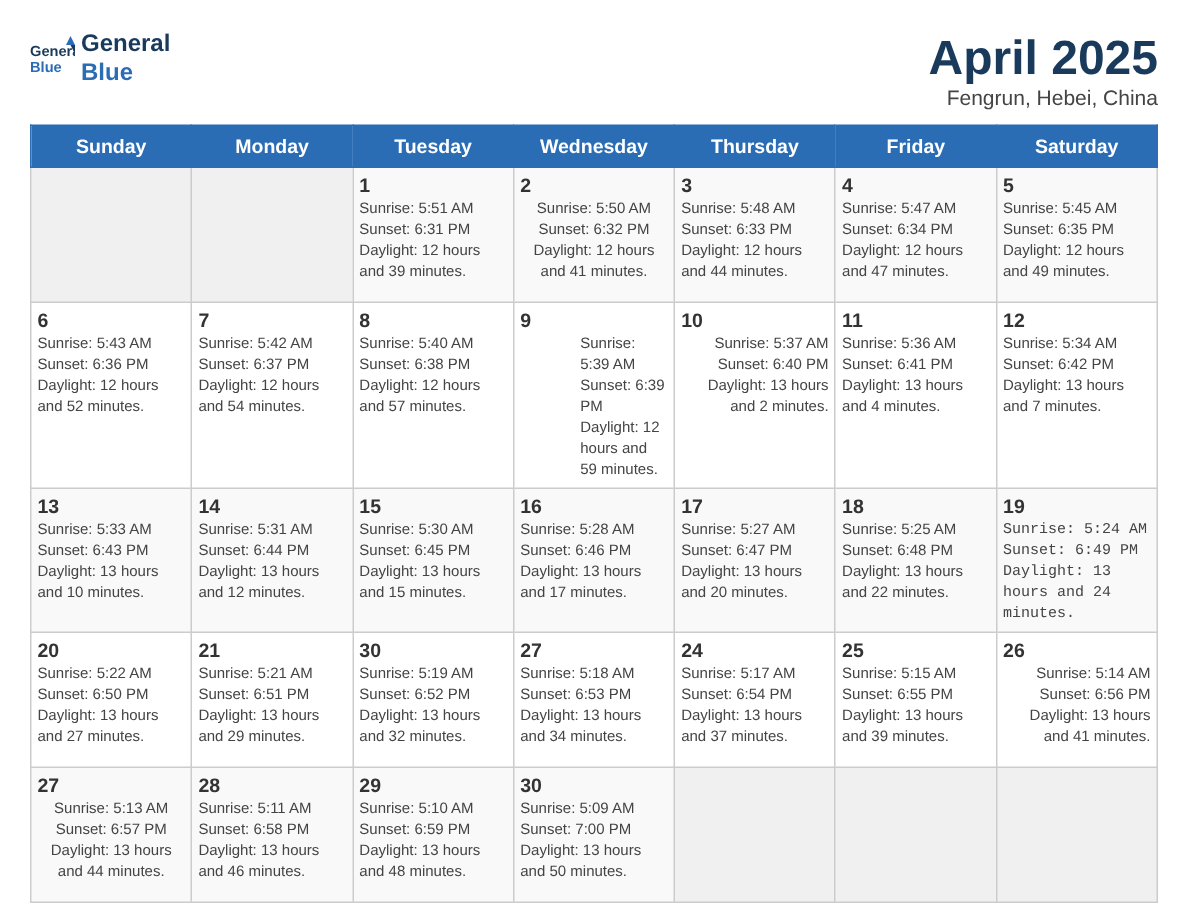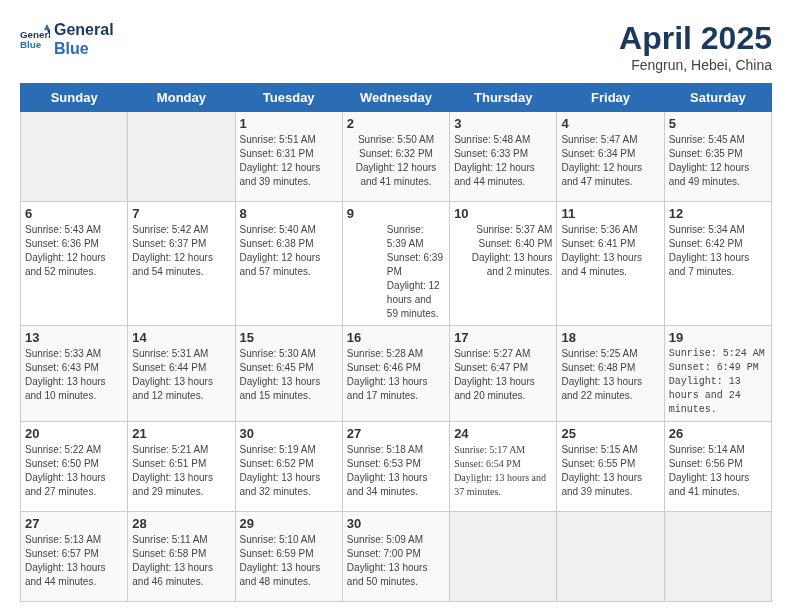--- a/index.html
+++ b/index.html
@@ -257,41 +257,41 @@
 Daylight: 13 hours and 32 minutes.</div>
         </td>
         <td>
           <span class="day-num">27</span>
           <div class="cell-content" style="white-space: pre-line;">Sunrise: 5:18 AM
 Sunset: 6:53 PM
 Daylight: 13 hours and 34 minutes.</div>
         </td>
         <td>
           <span class="day-num">24</span>
-          <div class="cell-content" style="white-space: pre-line; font-family: Liberation Serif, serif;">Sunrise: 5:17 AM
+          <div class="cell-content" style="white-space: pre-line;">Sunrise: 5:17 AM
 Sunset: 6:54 PM
 Daylight: 13 hours and 37 minutes.</div>
         </td>
         <td>
           <span class="day-num">25</span>
           <div class="cell-content" style="white-space: pre-line;">Sunrise: 5:15 AM
 Sunset: 6:55 PM
 Daylight: 13 hours and 39 minutes.</div>
         </td>
         <td>
           <span class="day-num">26</span>
-          <div class="cell-content" style="white-space: pre-line;">Sunrise: 5:14 AM
+          <div class="cell-content" style="white-space: pre-line; text-align: right;">Sunrise: 5:14 AM
 Sunset: 6:56 PM
 Daylight: 13 hours and 41 minutes.</div>
         </td>
       </tr>
       <tr>
         <td>
           <span class="day-num">27</span>
-          <div class="cell-content" style="white-space: pre-line;">Sunrise: 5:13 AM
+          <div class="cell-content" style="white-space: pre-line; text-align: center;">Sunrise: 5:13 AM
 Sunset: 6:57 PM
 Daylight: 13 hours and 44 minutes.</div>
         </td>
         <td>
           <span class="day-num">28</span>
           <div class="cell-content" style="white-space: pre-line;">Sunrise: 5:11 AM
 Sunset: 6:58 PM
 Daylight: 13 hours and 46 minutes.</div>
         </td>
         <td>

